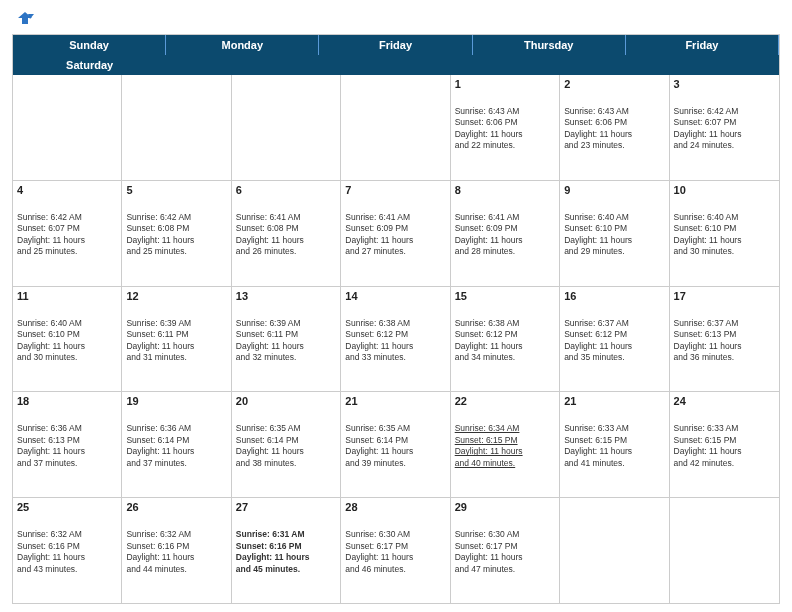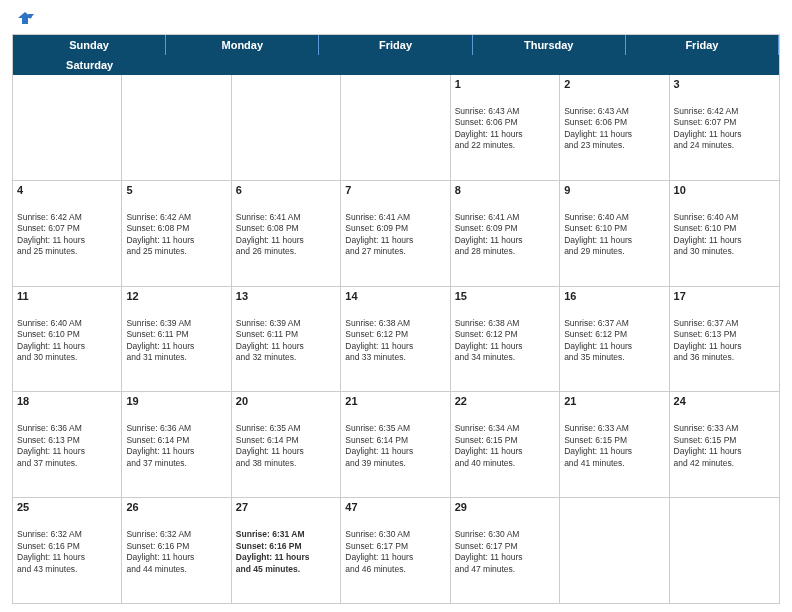--- a/index.html
+++ b/index.html
@@ -283,21 +283,21 @@
           </div>
           <div class="cal-cell filled">
             <span class="day-num">21</span>
             <div class="day-info" style="white-space: pre-line;">Sunrise: 6:35 AM
 Sunset: 6:14 PM
 Daylight: 11 hours
 and 39 minutes.</div>
           </div>
           <div class="cal-cell filled">
             <span class="day-num">22</span>
-            <div class="day-info" style="white-space: pre-line;">Sunrise: 6:34 AM
+            <div class="day-info" style="white-space: pre-line; text-decoration: underline;">Sunrise: 6:34 AM
 Sunset: 6:15 PM
 Daylight: 11 hours
 and 40 minutes.</div>
           </div>
           <div class="cal-cell filled">
             <span class="day-num">21</span>
             <div class="day-info" style="white-space: pre-line;">Sunrise: 6:33 AM
 Sunset: 6:15 PM
 Daylight: 11 hours
 and 41 minutes.</div>
@@ -326,21 +326,21 @@
 and 44 minutes.</div>
           </div>
           <div class="cal-cell filled">
             <span class="day-num">27</span>
             <div class="day-info" style="white-space: pre-line; font-weight: bold;">Sunrise: 6:31 AM
 Sunset: 6:16 PM
 Daylight: 11 hours
 and 45 minutes.</div>
           </div>
           <div class="cal-cell filled">
-            <span class="day-num">47</span>
+            <span class="day-num">28</span>
             <div class="day-info" style="white-space: pre-line;">Sunrise: 6:30 AM
 Sunset: 6:17 PM
 Daylight: 11 hours
 and 46 minutes.</div>
           </div>
           <div class="cal-cell filled">
             <span class="day-num">29</span>
             <div class="day-info" style="white-space: pre-line;">Sunrise: 6:30 AM
 Sunset: 6:17 PM
 Daylight: 11 hours

